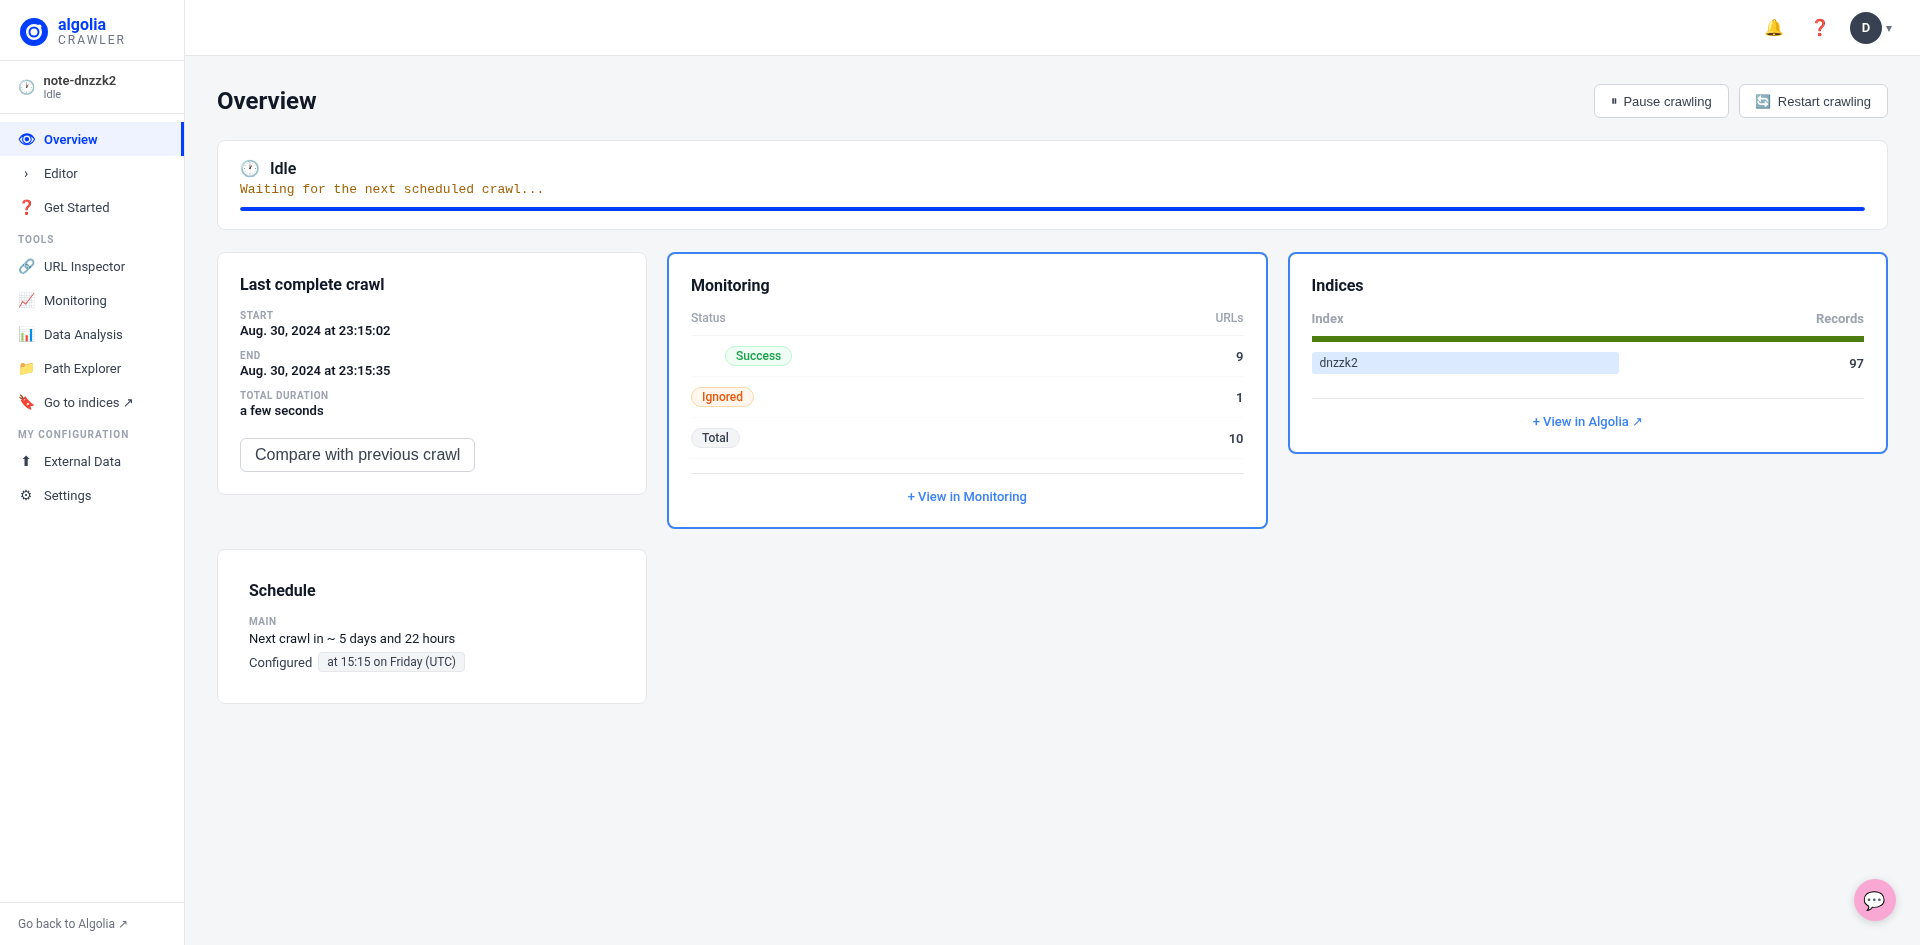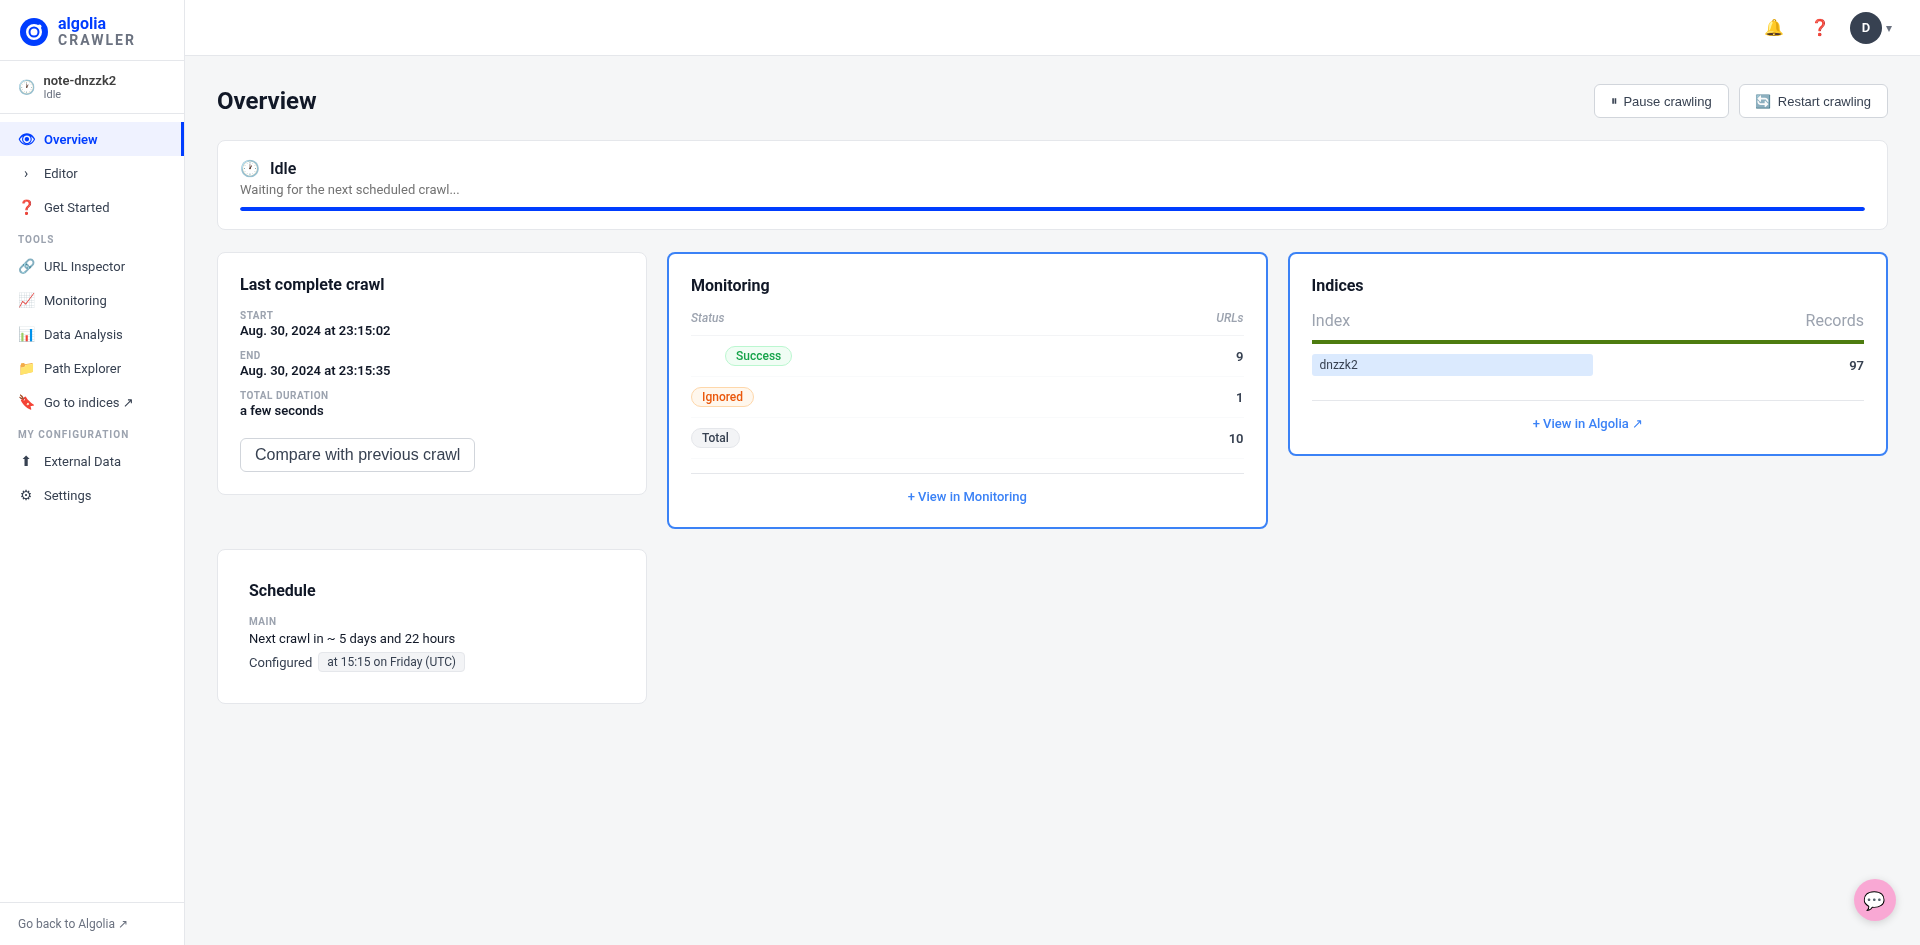--- a/index.html
+++ b/index.html
@@ -30,22 +30,22 @@
       display: flex;
       flex-direction: column;
     }
     .logo-brand {
       font-size: 16px;
       font-weight: 700;
       color: #003dff;
       line-height: 1;
     }
     .logo-sub {
-      font-size: 14px;
-      font-weight: 700;
+      font-size: 12px;
+      font-weight: 400;
       letter-spacing: 2px;
       color: #6b7280;
       text-transform: uppercase;
     }
     .sidebar-crawler-info {
       padding: 12px 18px;
       border-bottom: 1px solid #e5e7eb;
       display: flex;
       align-items: center;
       gap: 8px;
@@ -175,21 +175,21 @@
       padding: 18px 22px;
       margin-bottom: 22px;
     }
     .status-header {
       display: flex;
       align-items: center;
       gap: 10px;
       margin-bottom: 4px;
     }
     .status-title { font-size: 16px; font-weight: 600; color: #111827; }
-    .status-subtitle { font-size: 13px; color: #737373; margin-bottom: 10px; }
+    .status-subtitle { font-size: 13px; color: #a16207; margin-bottom: 10px; font-family: Liberation Mono, monospace; }
     .progress-bar-track {
       height: 4px;
       background: #e5e7eb;
       border-radius: 2px;
       overflow: hidden;
     }
     .progress-bar-fill {
       height: 100%;
       background: #003dff;
       border-radius: 2px;
@@ -227,21 +227,20 @@
 
     
     .monitor-table { width: 100%; border-collapse: collapse; }
     .monitor-table th {
       font-size: 12px;
       color: #9ca3af;
       font-weight: 500;
       text-align: left;
       padding: 0 0 10px;
       border-bottom: 1px solid #f3f4f6;
-      font-style: italic;
     }
     .monitor-table th:last-child { text-align: right; }
     .monitor-table td {
       padding: 10px 0;
       font-size: 13px;
       color: #374151;
       border-bottom: 1px solid #f9fafb;
     }
     .monitor-table td:last-child { text-align: right; font-weight: 600; }
     .badge {
@@ -326,26 +325,26 @@
       display: flex;
       align-items: center;
       justify-content: center;
       cursor: pointer;
       font-size: 18px;
       box-shadow: 0 2px 8px rgba(0,0,0,0.15);
     }
 
     .indices-table { width: 100%; border-collapse: collapse; }
     .indices-table th {
-      font-size: 16px;
+      font-size: 13px;
       color: #9ca3af;
-      font-weight: 400;
+      font-weight: 700;
       text-align: left;
       padding: 0 0 10px;
-      border-bottom: 4px solid #4d7c0f;
+      border-bottom: 6px solid #4d7c0f;
     }
     .indices-table th:last-child { text-align: right; }
     .indices-table td { padding: 10px 0; }
     .indices-table td:last-child { text-align: right; font-weight: 600; font-size: 13px; }
   </style>
 </head>
 <body>
 
 <div class="sidebar">
   <div class="sidebar-logo">

